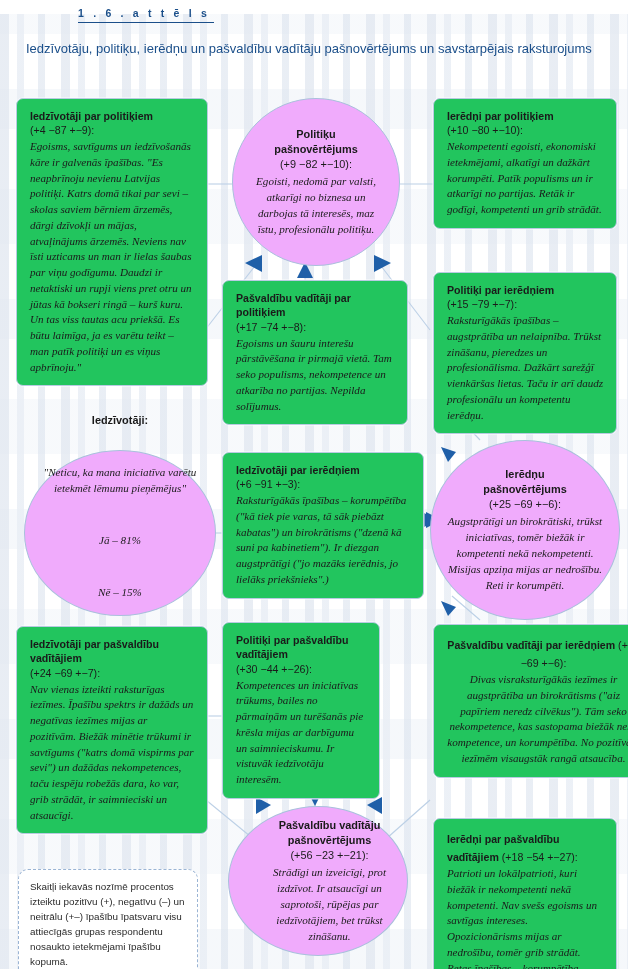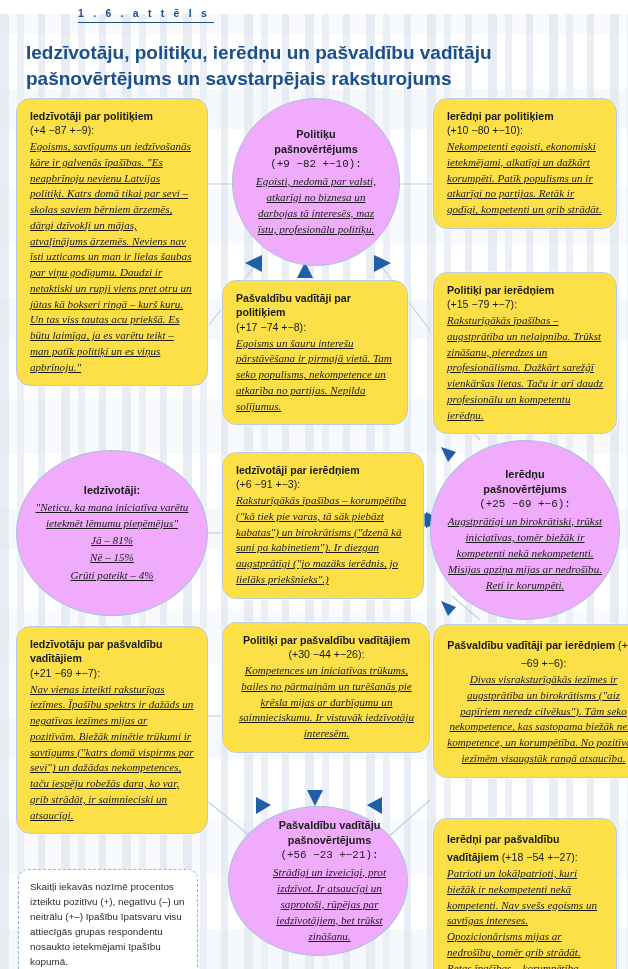--- a/index.html
+++ b/index.html
@@ -42,34 +42,34 @@
     position: absolute; left: 78px; top: 7px;
     z-index: 6;
     font-size: 10.5px; letter-spacing: 3.2px;
     color: #1b4f8a; font-weight: 600;
     border-bottom: 1.4px solid #1b4f8a;
     padding-bottom: 3px; padding-right: 4px;
   }
   #fig-title {
     position: absolute; left: 26px; top: 40px; width: 580px;
     z-index: 6;
-    font-size: 19px; line-height: 1.38;
-    font-weight: bold; color: #1b4f8a;
+    font-size: 13px; line-height: 1.38;
+    font-weight: normal; color: #1b4f8a;
   }
 
   
   #wires { position: absolute; inset: 0; z-index: 2; }
 
   
   .node { position: absolute; z-index: 4; }
 
   .boxnode {
-    background: #fde047;
+    background: #22c55e;
     border: 1.1px solid #b9cbe2;
-    border-radius: 14px;
+    border-radius: 7px;
     padding: 10px 12px 10px 13px;
     box-shadow: 0 0 0 0.5px rgba(255,255,255,0.9);
   }
   .ovalnode {
     background: #f0abfc;
     border: 1.1px solid #a9c0dc;
     border-radius: 50%;
     display: flex; flex-direction: column;
     align-items: center; justify-content: center;
     text-align: center;
@@ -90,46 +90,45 @@
   .n-score {
     color: #1a1a1a; font-size: 10.6px; line-height: 1.4;
     font-family: "Liberation Sans", sans-serif;
   }
   .n-body {
     font-family: "Liberation Serif", serif;
     font-style: italic;
     font-size: 11.1px; line-height: 1.42;
     color: #1a1a1a;
     margin-top: 1px;
-    text-decoration: underline;
   }
   .inline-head { }
   .inline-head .n-title { display:inline; }
   .inline-head .n-score { display:inline; }
 
   .ovalnode .n-title { font-size: 10.9px; }
-  .ovalnode .n-score { font-size: 10.9px; font-family: Liberation Mono, monospace; }
+  .ovalnode .n-score { font-size: 10.9px; }
   .ovalnode .n-body { font-size: 11.1px; line-height:1.45; }
 
   .legend-text {
     font-family: "Liberation Sans", sans-serif;
     font-size: 9.9px; line-height: 1.52; color: #2a2a2a;
   }
 
   
   #node-citizens-politicians { left: 16px;  top: 98px;  width: 192px; }
   #node-officials-politicians{ left: 433px; top: 98px;  width: 184px; }
   #node-politicians-self     { left: 232px; top: 98px;  width: 168px; height: 168px; }
   #node-munileaders-politicians { left: 222px; top: 280px; width: 186px; }
   #node-politicians-officials   { left: 433px; top: 272px; width: 184px; }
-  #node-citizens-self        { left: 16px;  top: 450px; width: 192px; height: 166px; }
+  #node-citizens-self        { left: 24px;  top: 450px; width: 192px; height: 166px; gap: 35px; }
   #node-citizens-officials   { left: 222px; top: 452px; width: 202px; }
   #node-officials-self       { left: 430px; top: 440px; width: 190px; height: 180px; }
   #node-citizens-munileaders { left: 16px;  top: 626px; width: 192px; }
-  #node-politicians-munileaders { left: 222px; top: 622px; width: 208px; text-align: center; }
+  #node-politicians-munileaders { left: 222px; top: 622px; width: 158px; }
   #node-munileaders-officials   { left: 433px; top: 624px; width: 220px; text-align: center; }
   #node-munileaders-self     { left: 228px; top: 806px; width: 180px; height: 150px; padding-left: 39px; }
   #node-officials-munileaders{ left: 433px; top: 818px; width: 184px; }
   #node-legend               { left: 18px;  top: 869px; width: 180px; }
 </style>
 </head>
 <body>
 
 <div id="bg"></div>
 <div id="bg-top-white"></div>
@@ -227,22 +226,22 @@
 </div>
 
 <div class="node ovalnode" id="node-officials-self">
   <div class="n-title">Ierēdņu</div>
   <div class="n-title">pašnovērtējums</div>
   <div class="n-score">(+25 −69 +−6):</div>
   <div class="n-body">Augstprātīgi un birokrātiski, trūkst iniciatīvas,  tomēr biežāk ir kompetenti  nekā nekompetenti. Misijas apziņa mijas ar nedrošību. Reti ir korumpēti.</div>
 </div>
 
 <div class="node boxnode" id="node-citizens-munileaders">
-  <div class="n-title">Iedzīvotāju par pašvaldību vadītājiem</div>
-  <div class="n-score">(+21 −69 +−7):</div>
+  <div class="n-title">Iedzīvotāji par pašvaldību vadītājiem</div>
+  <div class="n-score">(+24 −69 +−7):</div>
   <div class="n-body">Nav vienas izteikti raksturīgas iezīmes. Īpašību spektrs ir dažāds un negatīvas iezīmes mijas ar pozitīvām. Biežāk minētie trūkumi ir savtīgums ("katrs domā vispirms par sevi") un dažādas nekompetences, taču iespēju robežās dara, ko var, grib strādāt, ir saimnieciski un atsaucīgi.</div>
 </div>
 
 <div class="node boxnode" id="node-politicians-munileaders">
   <div class="n-title">Politiķi par pašvaldību vadītājiem</div>
   <div class="n-score">(+30 −44 +−26):</div>
   <div class="n-body">Kompetences un iniciatīvas trūkums, bailes no pārmaiņām un turēšanās pie krēsla mijas ar darbīgumu un saimnieciskumu. Ir vistuvāk iedzīvotāju interesēm.</div>
 </div>
 
 <div class="node boxnode" id="node-munileaders-officials">

